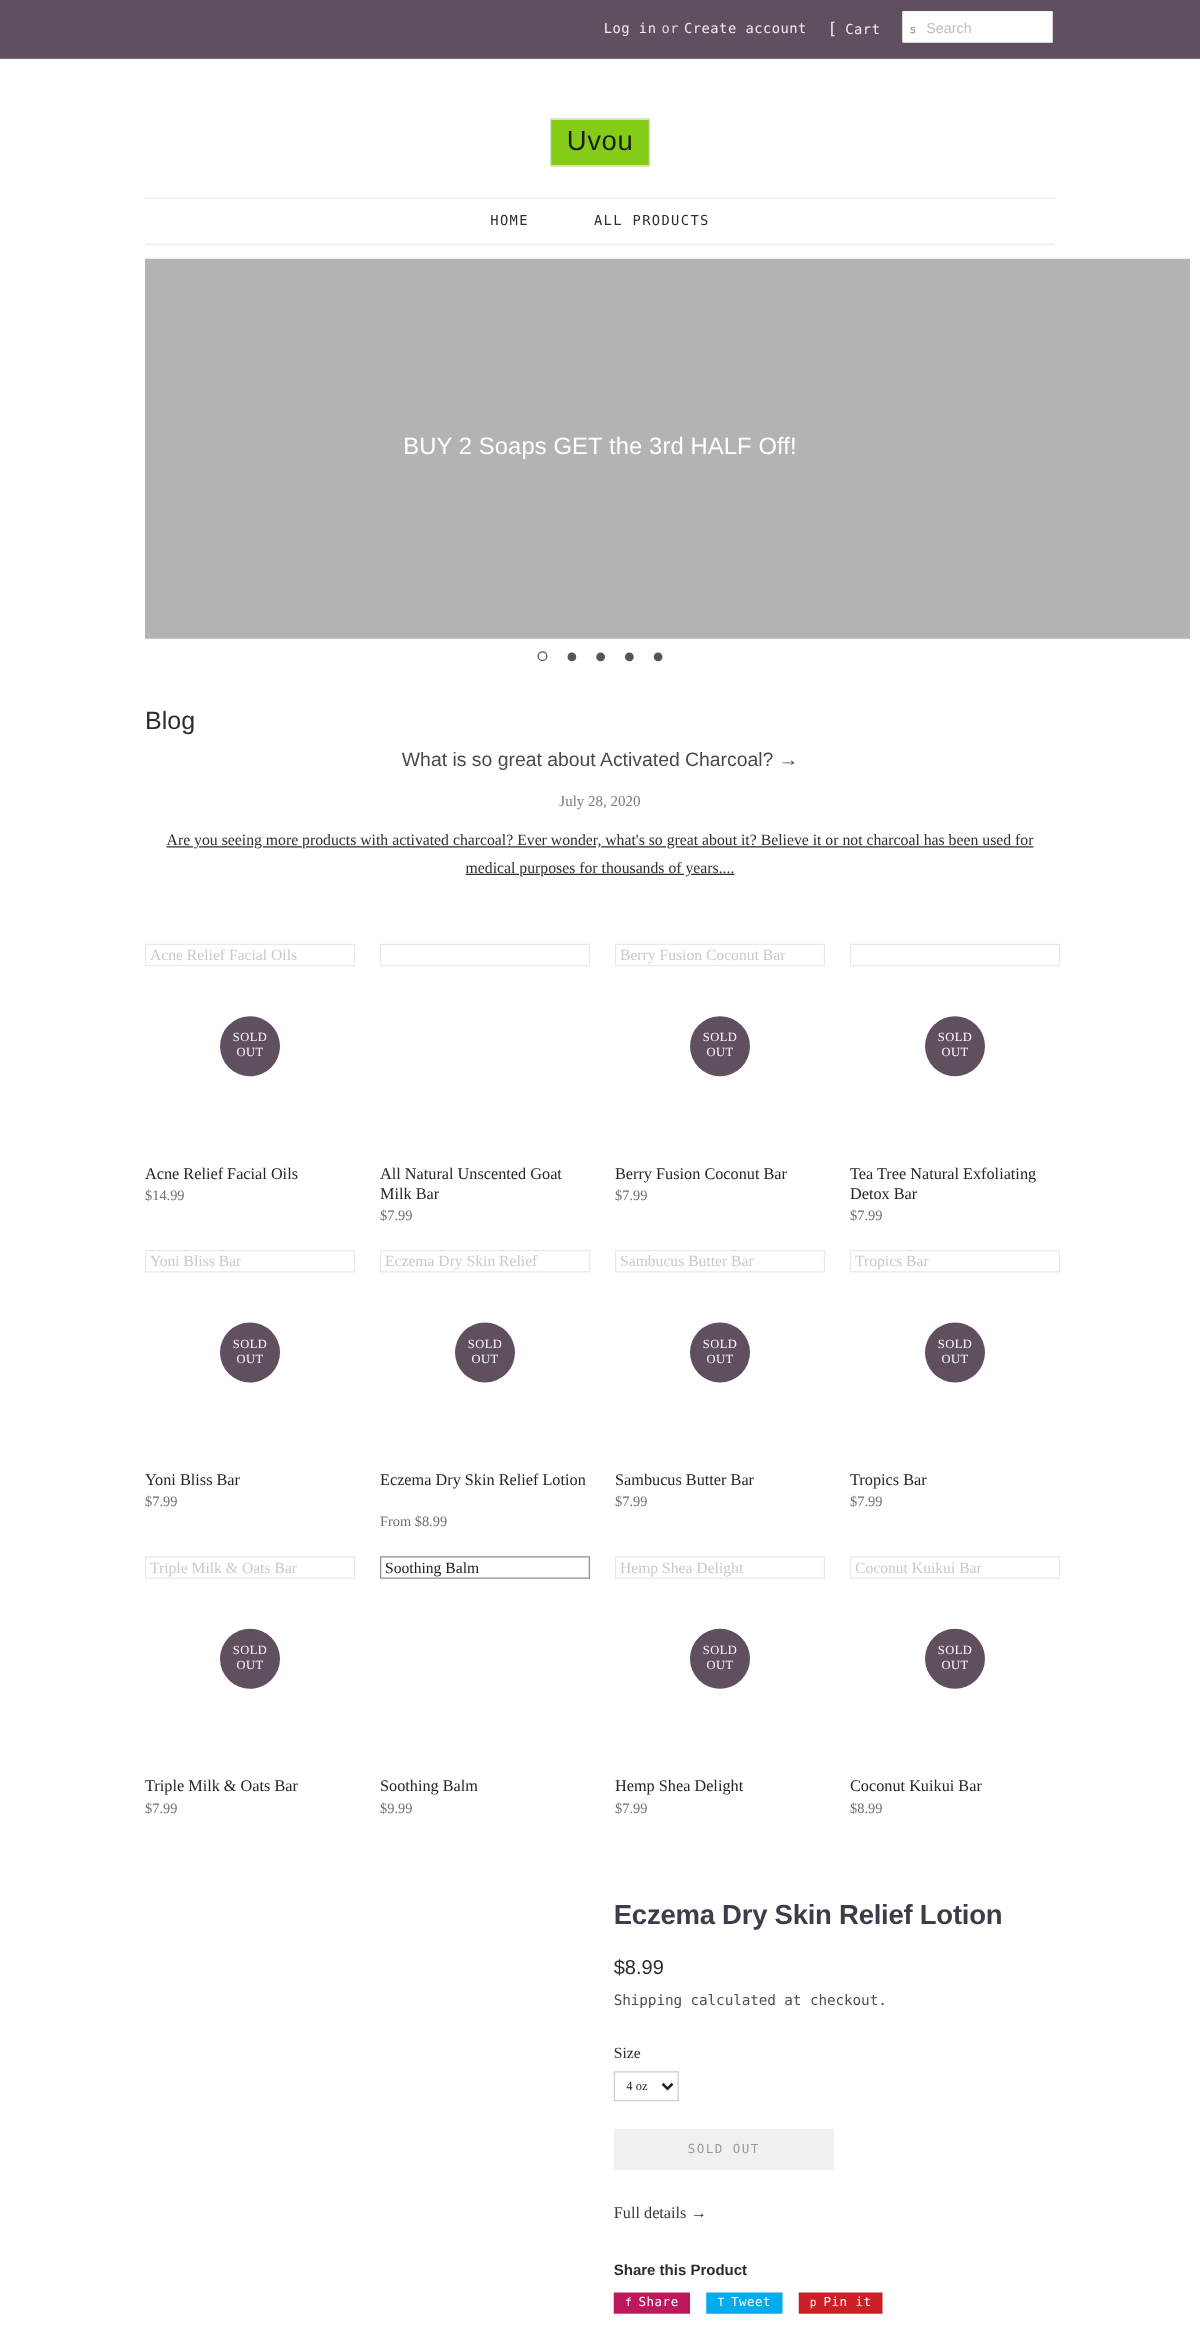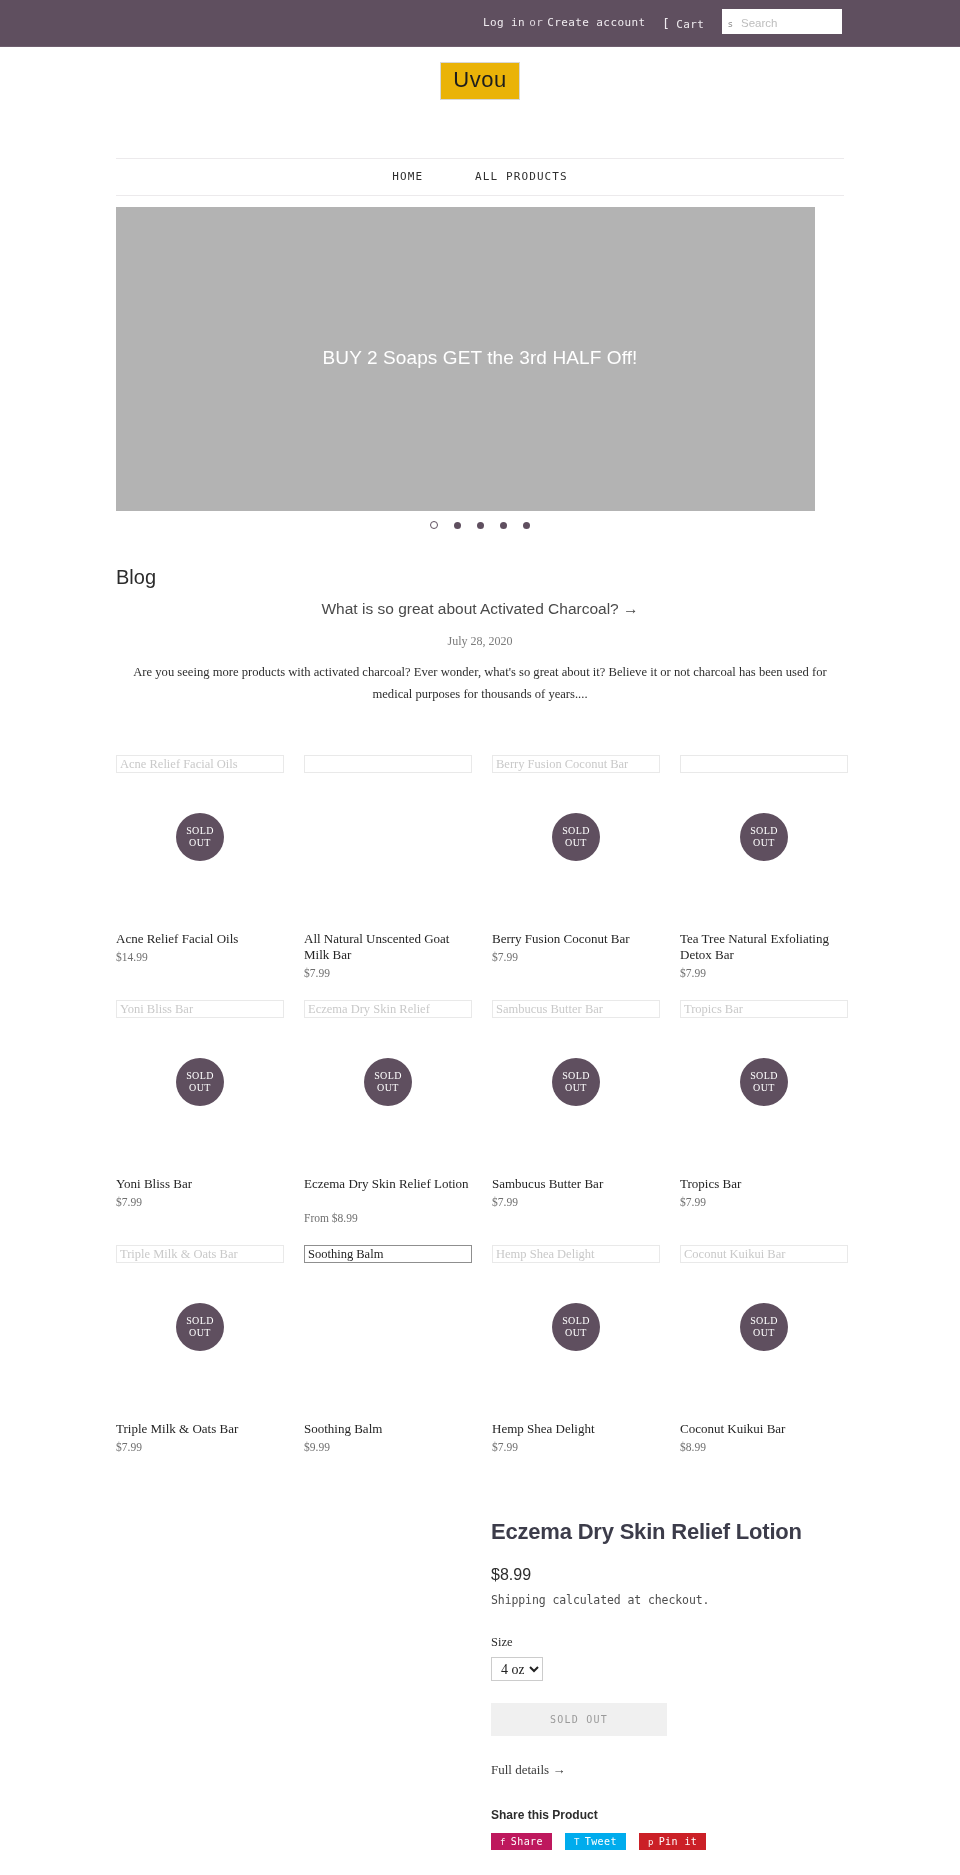--- a/index.html
+++ b/index.html
@@ -112,21 +112,22 @@
     position: absolute;
     left: 0;
     top: 62px;
     width: 960px;
     text-align: center;
   }
   .logo-box {
     display: inline-block;
     border: 1px solid #d8d8d8;
     padding: 4px 12px 6px 12px;
-    background: #eab308;
+    background: #84cc16;
+    margin-top: 33px;
   }
   .logo-text {
     font-family: "Liberation Sans", sans-serif;
     font-size: 22px;
     letter-spacing: .5px;
     color: #1d1d1d;
     line-height: 26px;
   }
 
   
@@ -149,21 +150,21 @@
     text-decoration: none;
     line-height: 36px;
     margin: 0 24px;
   }
 
   
   .hero {
     position: absolute;
     left: 116px;
     top: 207px;
-    width: 699px;
+    width: 836px;
     height: 304px;
     background: #b3b3b3;
   }
   .hero-caption {
     position: absolute;
     left: 0;
     top: 140px;
     width: 728px;
     text-align: center;
     font-family: "Liberation Sans", sans-serif;
@@ -226,20 +227,21 @@
   }
   .blog-excerpt {
     position: absolute;
     left: 116px;
     top: 661px;
     width: 728px;
     text-align: center;
     font-size: 12.6px;
     line-height: 22px;
     color: #2f2f2f;
+    text-decoration: underline;
   }
 
   
   .grid-row { position: absolute; left: 116px; width: 728px; }
   .cell {
     position: absolute;
     top: 0;
     width: 168px;
   }
   .cell.c0 { left: 0; }
@@ -339,21 +341,21 @@
     font-size: 12.5px;
     color: #2c2c2c;
   }
   .pd-select {
     margin-top: 7px;
     width: 52px;
     height: 24px;
     border: 1px solid #cccccc;
     background: #fff;
     font-family: "Liberation Serif", serif;
-    font-size: 14px;
+    font-size: 10px;
     color: #222;
     padding: 0 2px 0 5px;
     box-sizing: border-box;
   }
   .pd-soldout-btn {
     margin-top: 22px;
     width: 176px;
     height: 33px;
     background: #f0f0f0;
     border: 0;

